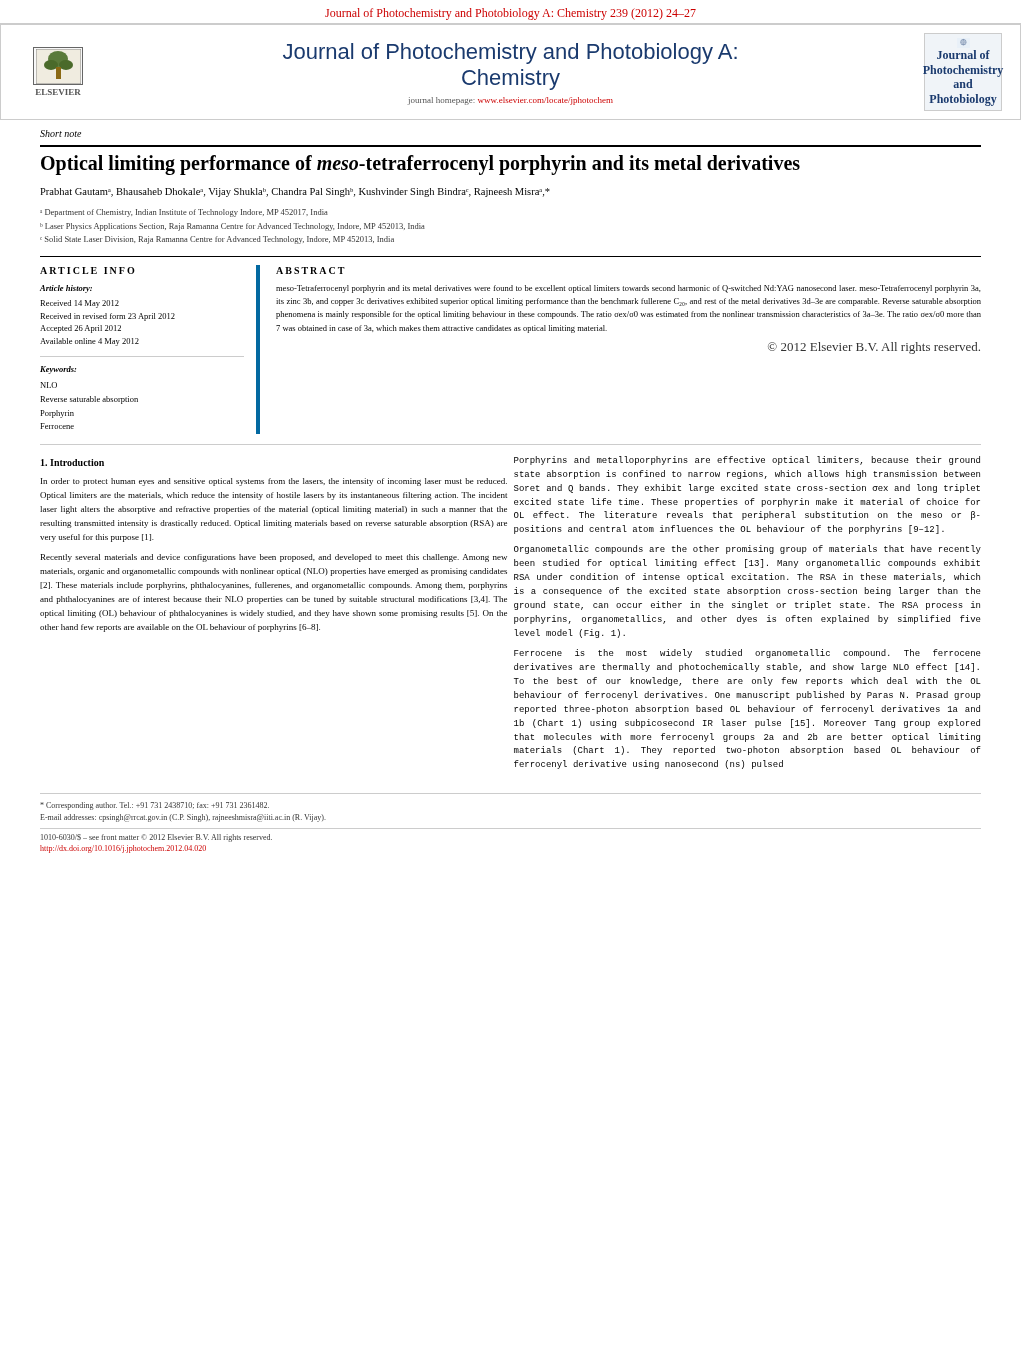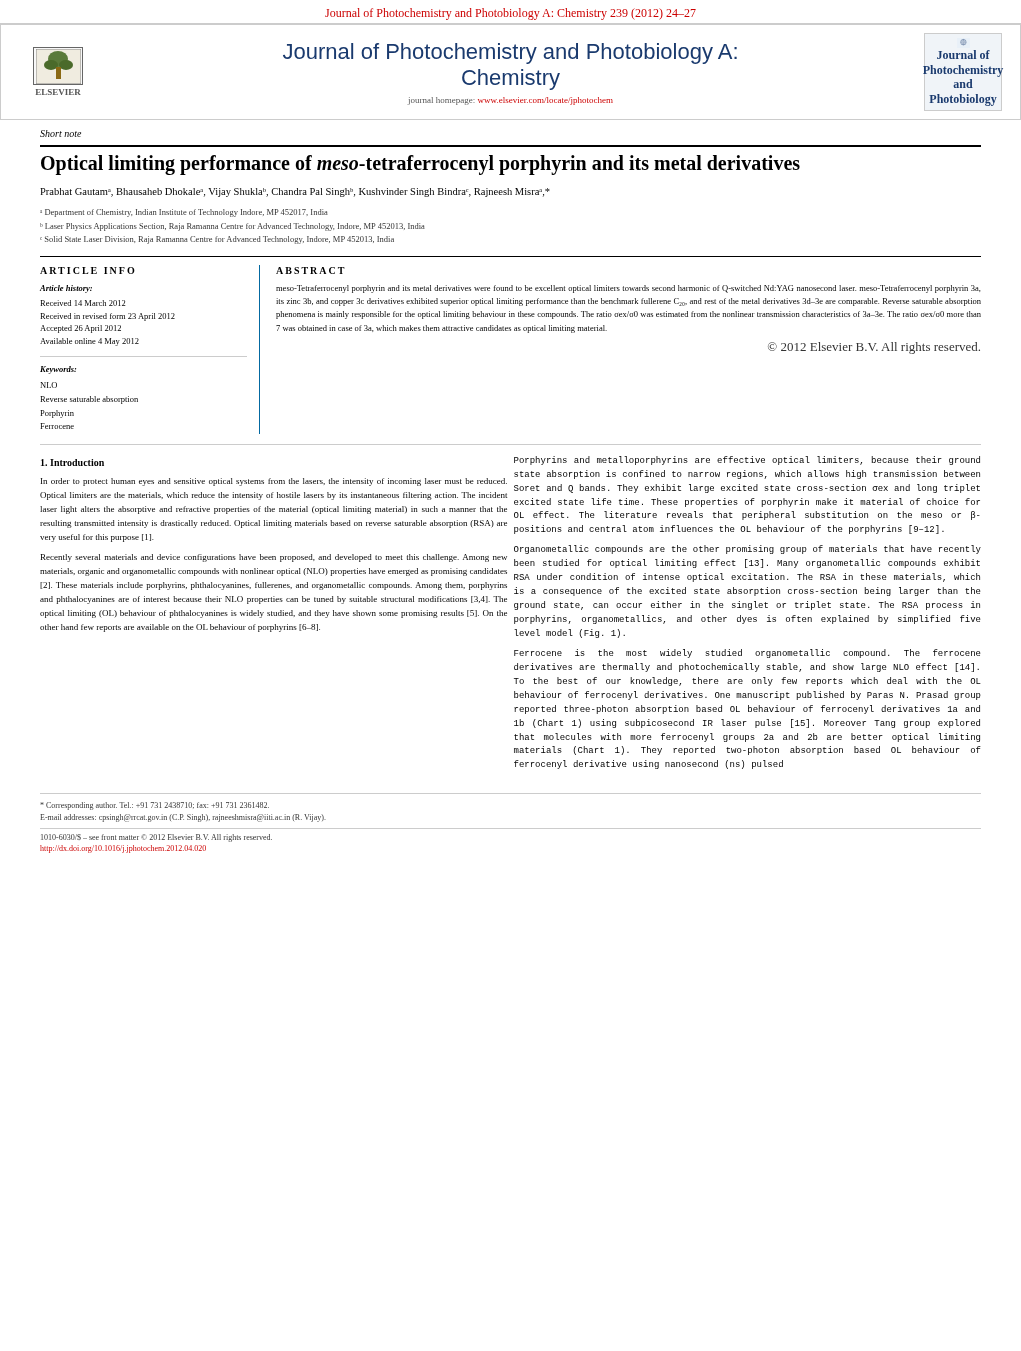--- a/index.html
+++ b/index.html
@@ -158,21 +158,21 @@
     .two-col-section {
       display: flex;
       gap: 16px;
       margin-bottom: 10px;
       border-top: 1px solid #000;
       padding-top: 8px;
     }
     .article-info-col {
       width: 220px;
       min-width: 220px;
-      border-right: 1px solid #0369a1;
+      border-right: 4px solid #0369a1;
       padding-right: 12px;
     }
     .abstract-col {
       flex: 1;
     }
     .col-header {
       font-size: 10px;
       font-weight: bold;
       letter-spacing: 2px;
       text-transform: uppercase;
@@ -343,21 +343,21 @@
       <div>ᵃ Department of Chemistry, Indian Institute of Technology Indore, MP 452017, India</div>
       <div>ᵇ Laser Physics Applications Section, Raja Ramanna Centre for Advanced Technology, Indore, MP 452013, India</div>
       <div>ᶜ Solid State Laser Division, Raja Ramanna Centre for Advanced Technology, Indore, MP 452013, India</div>
     </div>
 
     <div class="two-col-section">
       <div class="article-info-col">
         <div class="col-header">ARTICLE INFO</div>
         <div class="article-history">
           <div class="ah-title">Article history:</div>
-          <div>Received 14 March 2012</div>
+          <div>Received 14 May 2012</div>
           <div>Received in revised form 23 April 2012</div>
           <div>Accepted 26 April 2012</div>
           <div>Available online 4 May 2012</div>
         </div>
         <div class="keywords-section">
           <div class="kw-title">Keywords:</div>
           <div>NLO</div>
           <div>Reverse saturable absorption</div>
           <div>Porphyrin</div>
           <div>Ferrocene</div>

